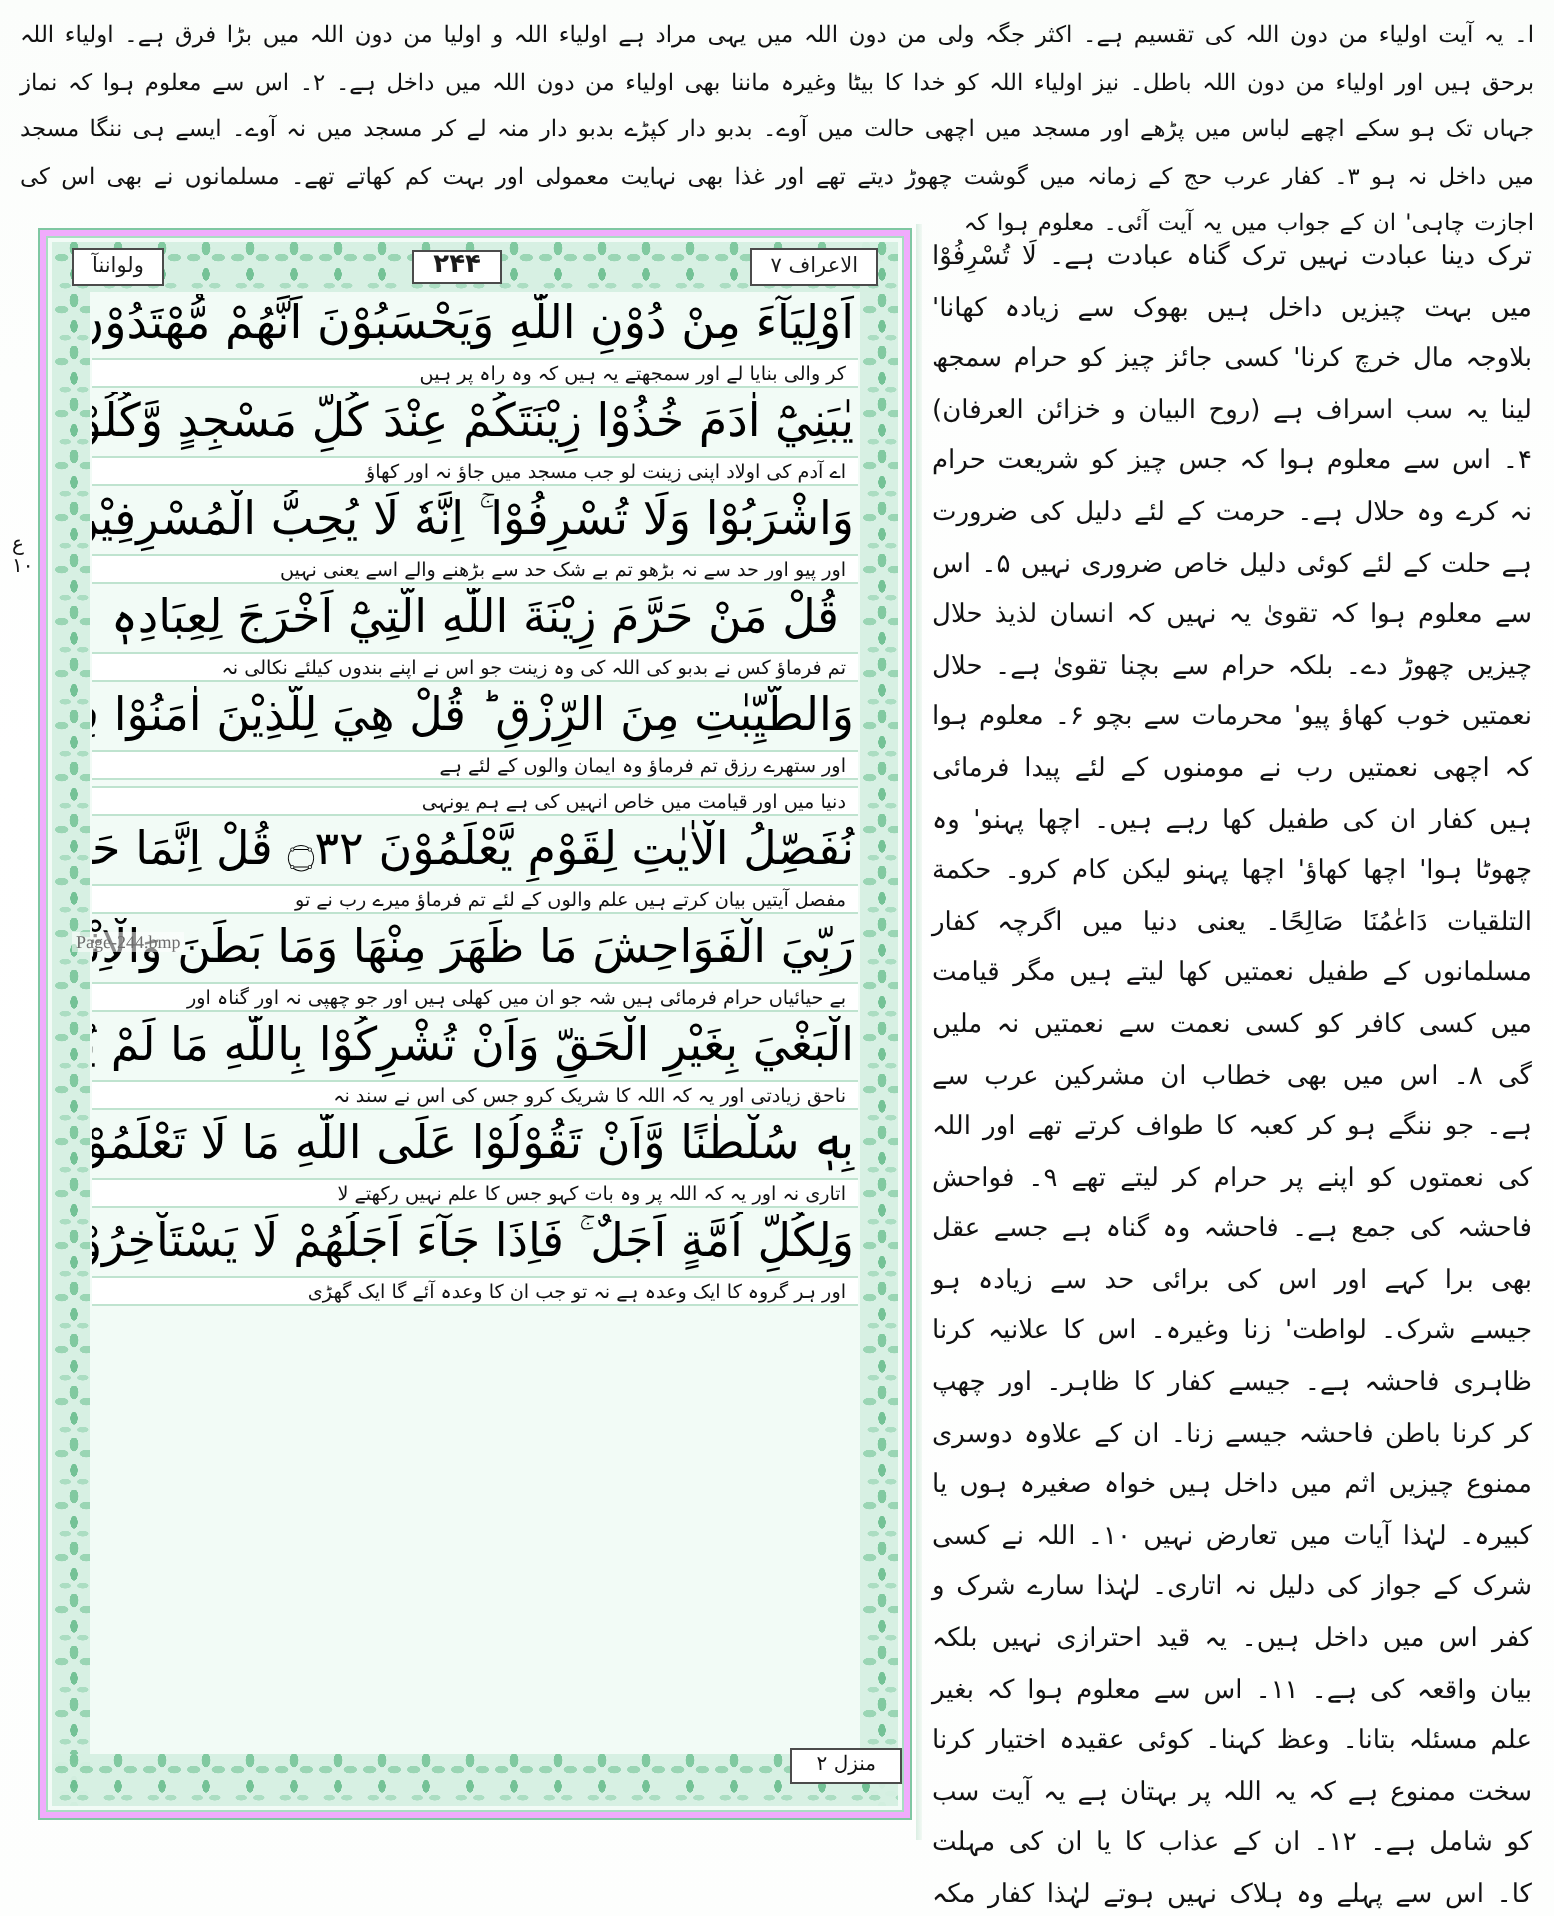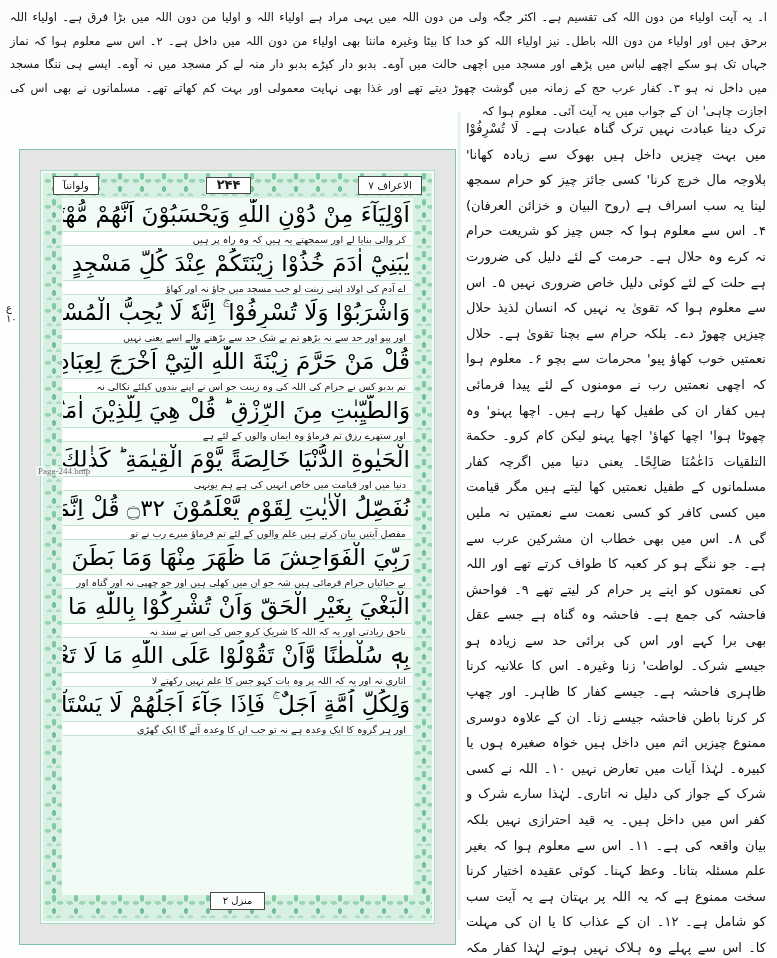--- a/index.html
+++ b/index.html
@@ -46,23 +46,22 @@
 
   
   .quran-panel {
     position: absolute;
     left: 19px;
     top: 114px;
     width: 437px;
     height: 796px;
     box-sizing: border-box;
     border: 1.5px solid #7fc7a2;
-    background: #e5e5e5;
-    padding: 20px;
-    margin-top: 35px;
+    background: #f0abfc;
+    padding: 3px;
   }
   .panel-inner {
     position: relative;
     width: 100%;
     height: 100%;
     box-sizing: border-box;
     border: 1px solid #a9dcc2;
     background: #f2fbf6;
     padding: 2px;
   }
@@ -173,21 +172,21 @@
   }
 
   
   .panel-footer {
     position: absolute;
     left: 0; right: 0;
     bottom: 3px;
     height: 38px;
     display: flex;
     align-items: center;
-    justify-content: center;
+    justify-content: flex-start;
     z-index: 5;
   }
   .manzil-box {
     background: #ffffff;
     border: 1px solid #4b4b4b;
     color: #111;
     font-size: 10px;
     line-height: 13px;
     padding: 1px 12px 2px 12px;
     white-space: nowrap;
@@ -262,24 +261,23 @@
     </div>
 
     <div class="panel-body" id="panel-body">
         <div class="ayah-line">اَوْلِيَآءَ مِنْ دُوْنِ اللّٰهِ وَيَحْسَبُوْنَ اَنَّهُمْ مُّهْتَدُوْنَ ۝٣٠</div>
         <div class="trans-line">کر والی بنایا لے اور سمجھتے یہ ہیں کہ وہ راہ پر ہیں</div>
         <div class="ayah-line">يٰبَنِيْٓ اٰدَمَ خُذُوْا زِيْنَتَكُمْ عِنْدَ كُلِّ مَسْجِدٍ وَّكُلُوْا</div>
         <div class="trans-line">اے آدم کی اولاد اپنی زینت لو جب مسجد میں جاؤ نہ اور کھاؤ</div>
         <div class="ayah-line">وَاشْرَبُوْا وَلَا تُسْرِفُوْا ۚ اِنَّهٗ لَا يُحِبُّ الْمُسْرِفِيْنَ ۝٣١</div>
         <div class="trans-line">اور پیو اور حد سے نہ بڑھو تم بے شک حد سے بڑھنے والے اسے یعنی نہیں</div>
         <div class="ayah-line">قُلْ مَنْ حَرَّمَ زِيْنَةَ اللّٰهِ الَّتِيْٓ اَخْرَجَ لِعِبَادِهٖ</div>
-        <div class="trans-line">تم بدبو کس نے حرام کی اللہ کی وہ زینت جو اس نے اپنے بندوں کیلئے نکالی نہ</div>
+        <div class="trans-line">تم فرماؤ کس نے بدبو کی اللہ کی وہ زینت جو اس نے اپنے بندوں کیلئے نکالی نہ</div>
         <div class="ayah-line">وَالطَّيِّبٰتِ مِنَ الرِّزْقِ ؕ قُلْ هِيَ لِلَّذِيْنَ اٰمَنُوْا فِى</div>
         <div class="trans-line">اور ستھرے رزق تم فرماؤ وہ ایمان والوں کے لئے ہے</div>
-        <div class="ayah-line">الْحَيٰوةِ الدُّنْيَا خَالِصَةً يَّوْمَ الْقِيٰمَةِ ؕ كَذٰلِكَ</div>
         <div class="trans-line">دنیا میں اور قیامت میں خاص انہیں کی ہے ہم یونہی</div>
         <div class="ayah-line">نُفَصِّلُ الْاٰيٰتِ لِقَوْمٍ يَّعْلَمُوْنَ ۝٣٢ قُلْ اِنَّمَا حَرَّمَ</div>
         <div class="trans-line">مفصل آیتیں بیان کرتے ہیں علم والوں کے لئے تم فرماؤ میرے رب نے تو</div>
         <div class="ayah-line">رَبِّيَ الْفَوَاحِشَ مَا ظَهَرَ مِنْهَا وَمَا بَطَنَ وَالْاِثْمَ وَ</div>
         <div class="trans-line">بے حیائیاں حرام فرمائی ہیں شہ جو ان میں کھلی ہیں اور جو چھپی نہ اور گناہ اور</div>
         <div class="ayah-line">الْبَغْيَ بِغَيْرِ الْحَقِّ وَاَنْ تُشْرِكُوْا بِاللّٰهِ مَا لَمْ يُنَزِّلْ</div>
         <div class="trans-line">ناحق زیادتی اور یہ کہ اللہ کا شریک کرو جس کی اس نے سند نہ</div>
         <div class="ayah-line">بِهٖ سُلْطٰنًا وَّاَنْ تَقُوْلُوْا عَلَى اللّٰهِ مَا لَا تَعْلَمُوْنَ ۝٣٣</div>
         <div class="trans-line">اتاری نہ اور یہ کہ اللہ پر وہ بات کہو جس کا علم نہیں رکھتے لا</div>
         <div class="ayah-line">وَلِكُلِّ اُمَّةٍ اَجَلٌ ۚ فَاِذَا جَآءَ اَجَلُهُمْ لَا يَسْتَاْخِرُوْنَ</div>

